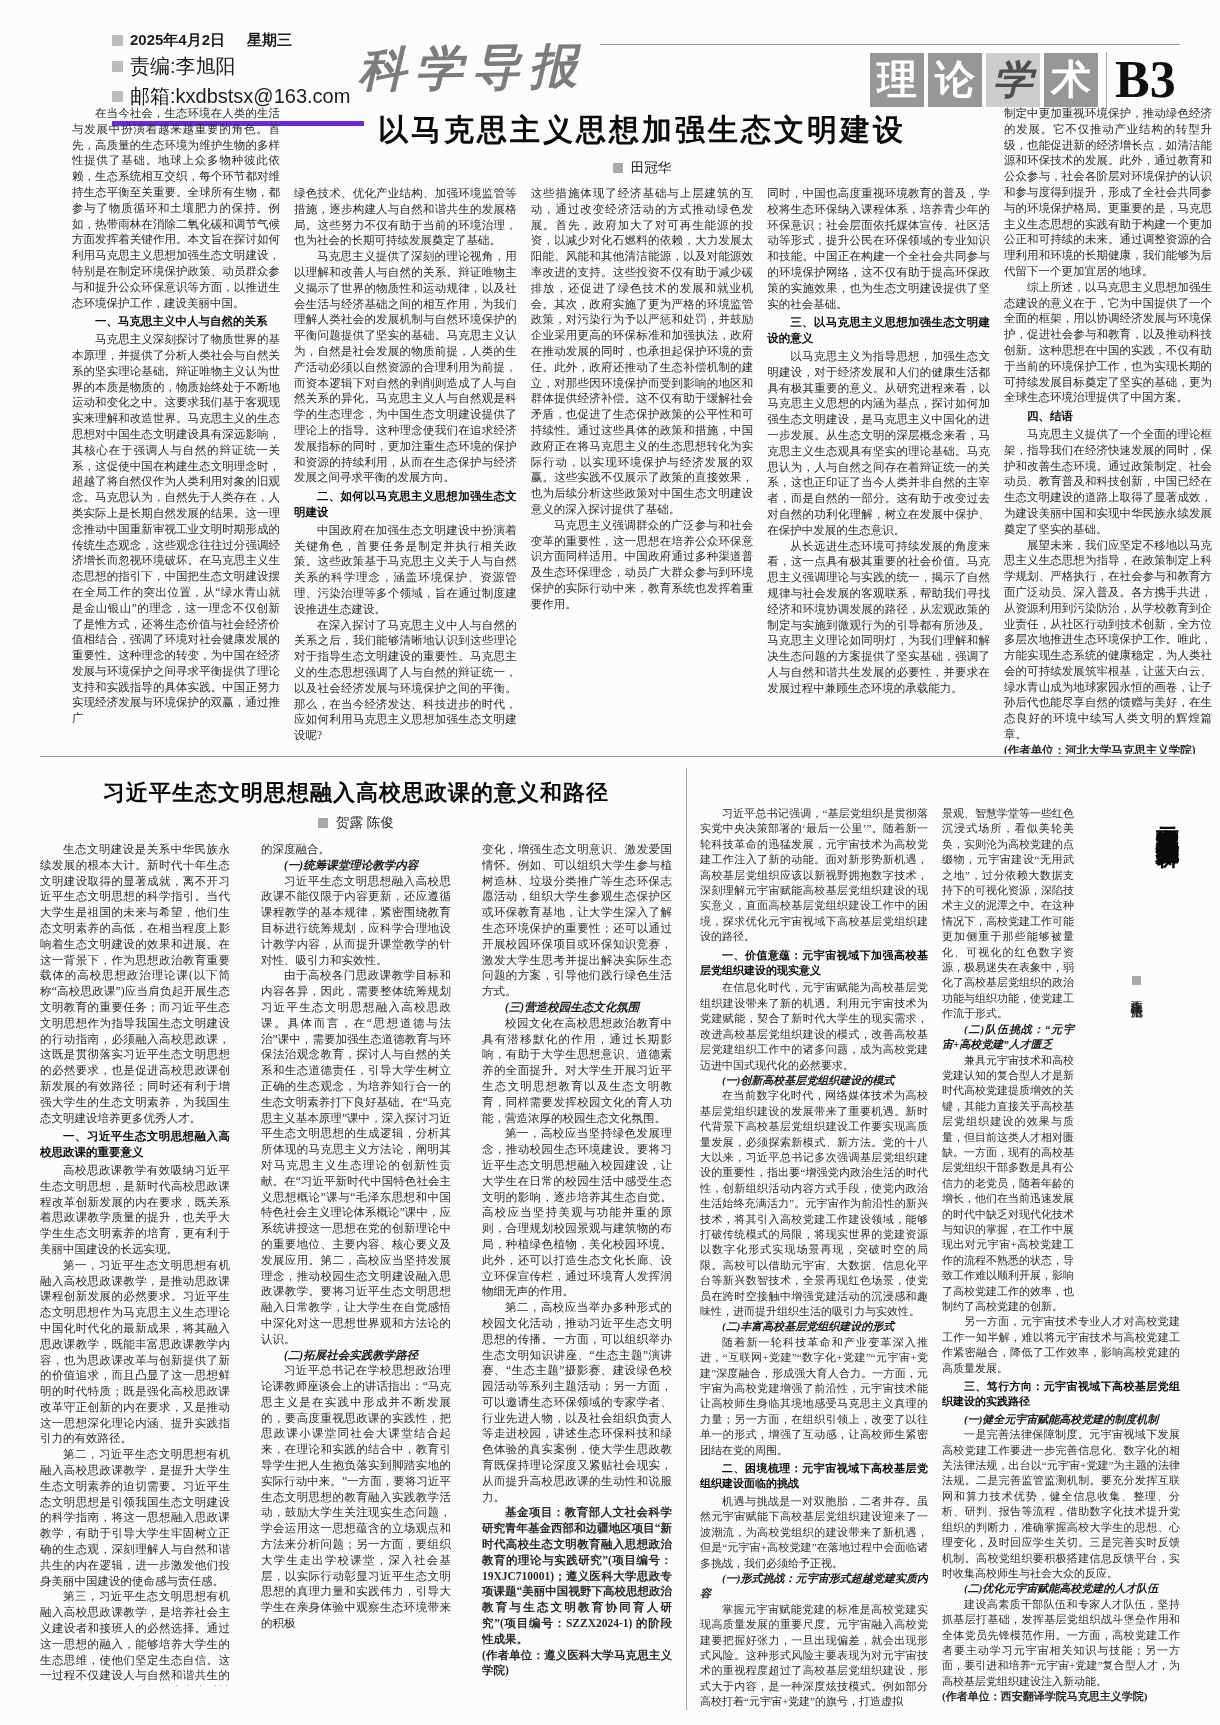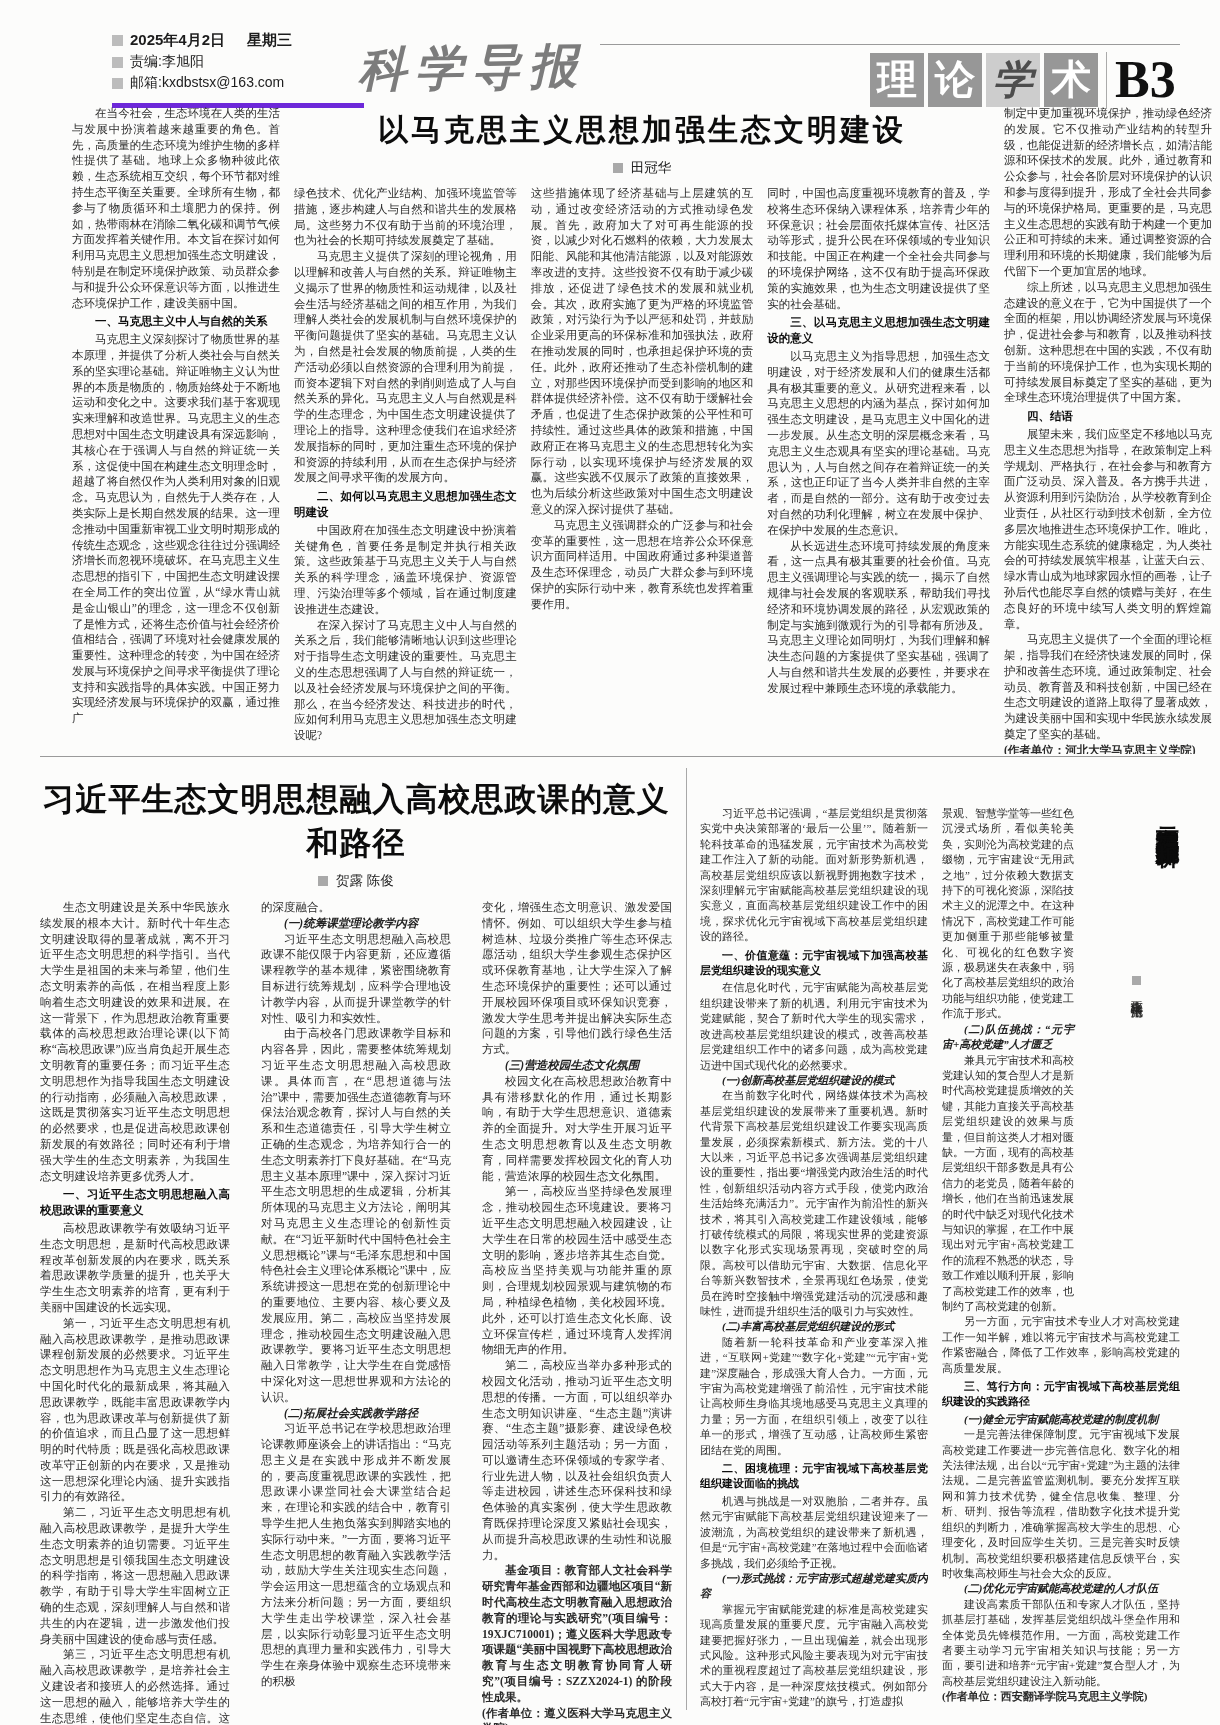--- a/index.html
+++ b/index.html
@@ -1,20 +1,20 @@
 <!DOCTYPE html>
 <html><head>
 <meta charset="utf-8">
 <style>
   html,body{margin:0;padding:0;background:#d8d8d8;}
   .page{position:relative;width:1220px;height:1725px;margin:0 auto;background:#fcfcfb;
         font-family:"Liberation Serif","DejaVu Serif",serif;color:#2b2b2b;overflow:hidden;}
   
   .topinfo{position:absolute;left:112px;top:28px;width:252px;border-bottom:5px solid #6d28d9;padding-bottom:8px;}
-  .inforow{display:flex;align-items:center;gap:7px;margin:3px 0;font-size:14px;color:#1c1c1c;
+  .inforow{display:flex;align-items:center;gap:7px;margin:3px 0;font-size:20px;color:#1c1c1c;
            font-family:"Liberation Sans",sans-serif;}
   .inforow.first{font-weight:bold;font-size:15px;}
   .sq{width:11px;height:11px;background:#bcbcbc;flex:0 0 auto;}
   .dateline{display:flex;gap:22px;}
   .masthead{position:absolute;left:358px;top:36px;font-size:48px;font-weight:bold;font-style:italic;
             color:#7c7c7c;letter-spacing:9px;transform:rotate(-1deg);}
   .toprule{position:absolute;left:600px;top:44px;width:580px;height:1px;background:#9a9a9a;}
   .banner{position:absolute;left:870px;top:50px;display:flex;align-items:center;}
   .bx{width:54px;height:54px;margin-right:4px;background:#979797;color:#fff;display:flex;align-items:center;
       justify-content:center;font-family:"Liberation Sans",sans-serif;font-weight:bold;font-size:40px;}
@@ -40,21 +40,21 @@
   .a1mid h1{margin:4px 0 8px;text-align:center;font-family:"Liberation Sans",sans-serif;
             font-weight:bold;font-size:30px;letter-spacing:3px;color:#0c0c0c;}
   .a1cols{display:flex;gap:14px;flex:1;margin-top:9px;overflow:hidden;}
   .a1cols .mcol{flex:1;overflow:hidden;}
   
   .hdiv{position:absolute;left:40px;top:756px;width:1140px;height:1px;background:#9a9a9a;}
   .vdiv{position:absolute;left:686px;top:768px;width:1px;height:942px;background:#a8a8a8;}
   
   .art2{position:absolute;left:40px;top:766px;width:632px;height:948px;}
   .art2 h1{margin:12px 0 6px;text-align:center;font-family:"Liberation Sans",sans-serif;
-           font-weight:bold;font-size:32px;letter-spacing:1px;color:#0c0c0c;}
+           font-weight:bold;font-size:22px;letter-spacing:1px;color:#0c0c0c;}
   .a2cols{display:flex;gap:31px;height:844px;margin-top:10px;overflow:hidden;}
   .a2cols .col{flex:1;overflow:hidden;}
   
   .art3{position:absolute;left:700px;top:800px;width:480px;height:948px;}
   .a3cols{display:flex;gap:14px;height:100%;}
   .a3c1{flex:0 0 228px;overflow:hidden;padding-top:6px;}
   .a3c2{flex:1;overflow:hidden;padding-top:6px;}
   .art3 .txt p{font-size:11px;line-height:15.4px;}
   .vblock{float:right;width:96px;height:480px;margin:2px 0 10px 10px;display:flex;
           flex-direction:row;justify-content:flex-end;gap:10px;}
@@ -128,22 +128,22 @@
             <p class="b-head">三、以马克思主义思想加强生态文明建设的意义</p>
             <p class="b-para">以马克思主义为指导思想，加强生态文明建设，对于经济发展和人们的健康生活都具有极其重要的意义。从研究进程来看，以马克思主义思想的内涵为基点，探讨如何加强生态文明建设，是马克思主义中国化的进一步发展。从生态文明的深层概念来看，马克思主义生态观具有坚实的理论基础。马克思认为，人与自然之间存在着辩证统一的关系，这也正印证了当今人类并非自然的主宰者，而是自然的一部分。这有助于改变过去对自然的功利化理解，树立在发展中保护、在保护中发展的生态意识。</p>
             <p class="b-para">从长远进生态环境可持续发展的角度来看，这一点具有极其重要的社会价值。马克思主义强调理论与实践的统一，揭示了自然规律与社会发展的客观联系，帮助我们寻找经济和环境协调发展的路径，从宏观政策的制定与实施到微观行为的引导都有所涉及。马克思主义理论如同明灯，为我们理解和解决生态问题的方案提供了坚实基础，强调了人与自然和谐共生发展的必要性，并要求在发展过程中兼顾生态环境的承载能力。</p>
           </div>
       </div>
     </div>
     <div class="a1col a1side txt">
         <p class="b-cont">制定中更加重视环境保护，推动绿色经济的发展。它不仅推动产业结构的转型升级，也能促进新的经济增长点，如清洁能源和环保技术的发展。此外，通过教育和公众参与，社会各阶层对环境保护的认识和参与度得到提升，形成了全社会共同参与的环境保护格局。更重要的是，马克思主义生态思想的实践有助于构建一个更加公正和可持续的未来。通过调整资源的合理利用和环境的长期健康，我们能够为后代留下一个更加宜居的地球。</p>
         <p class="b-para">综上所述，以马克思主义思想加强生态建设的意义在于，它为中国提供了一个全面的框架，用以协调经济发展与环境保护，促进社会参与和教育，以及推动科技创新。这种思想在中国的实践，不仅有助于当前的环境保护工作，也为实现长期的可持续发展目标奠定了坚实的基础，更为全球生态环境治理提供了中国方案。</p>
         <p class="b-head">四、结语</p>
+        <p class="b-para">马克思主义提供了一个全面的理论框架，指导我们在经济快速发展的同时，保护和改善生态环境。通过政策制定、社会动员、教育普及和科技创新，中国已经在生态文明建设的道路上取得了显著成效，为建设美丽中国和实现中华民族永续发展奠定了坚实的基础。</p>
         <p class="b-para">展望未来，我们应坚定不移地以马克思主义生态思想为指导，在政策制定上科学规划、严格执行，在社会参与和教育方面广泛动员、深入普及。各方携手共进，从资源利用到污染防治，从学校教育到企业责任，从社区行动到技术创新，全方位多层次地推进生态环境保护工作。唯此，方能实现生态系统的健康稳定，为人类社会的可持续发展筑牢根基，让蓝天白云、绿水青山成为地球家园永恒的画卷，让子孙后代也能尽享自然的馈赠与美好，在生态良好的环境中续写人类文明的辉煌篇章。</p>
-        <p class="b-para">马克思主义提供了一个全面的理论框架，指导我们在经济快速发展的同时，保护和改善生态环境。通过政策制定、社会动员、教育普及和科技创新，中国已经在生态文明建设的道路上取得了显著成效，为建设美丽中国和实现中华民族永续发展奠定了坚实的基础。</p>
         <p class="b-attrib">(作者单位：河北大学马克思主义学院)</p>
       </div>
   </div>
 
   <div class="hdiv"></div>
   <div class="vdiv"></div>
 
   <div class="art2">
     <h1>习近平生态文明思想融入高校思政课的意义和路径</h1>
     <div class="byline">

